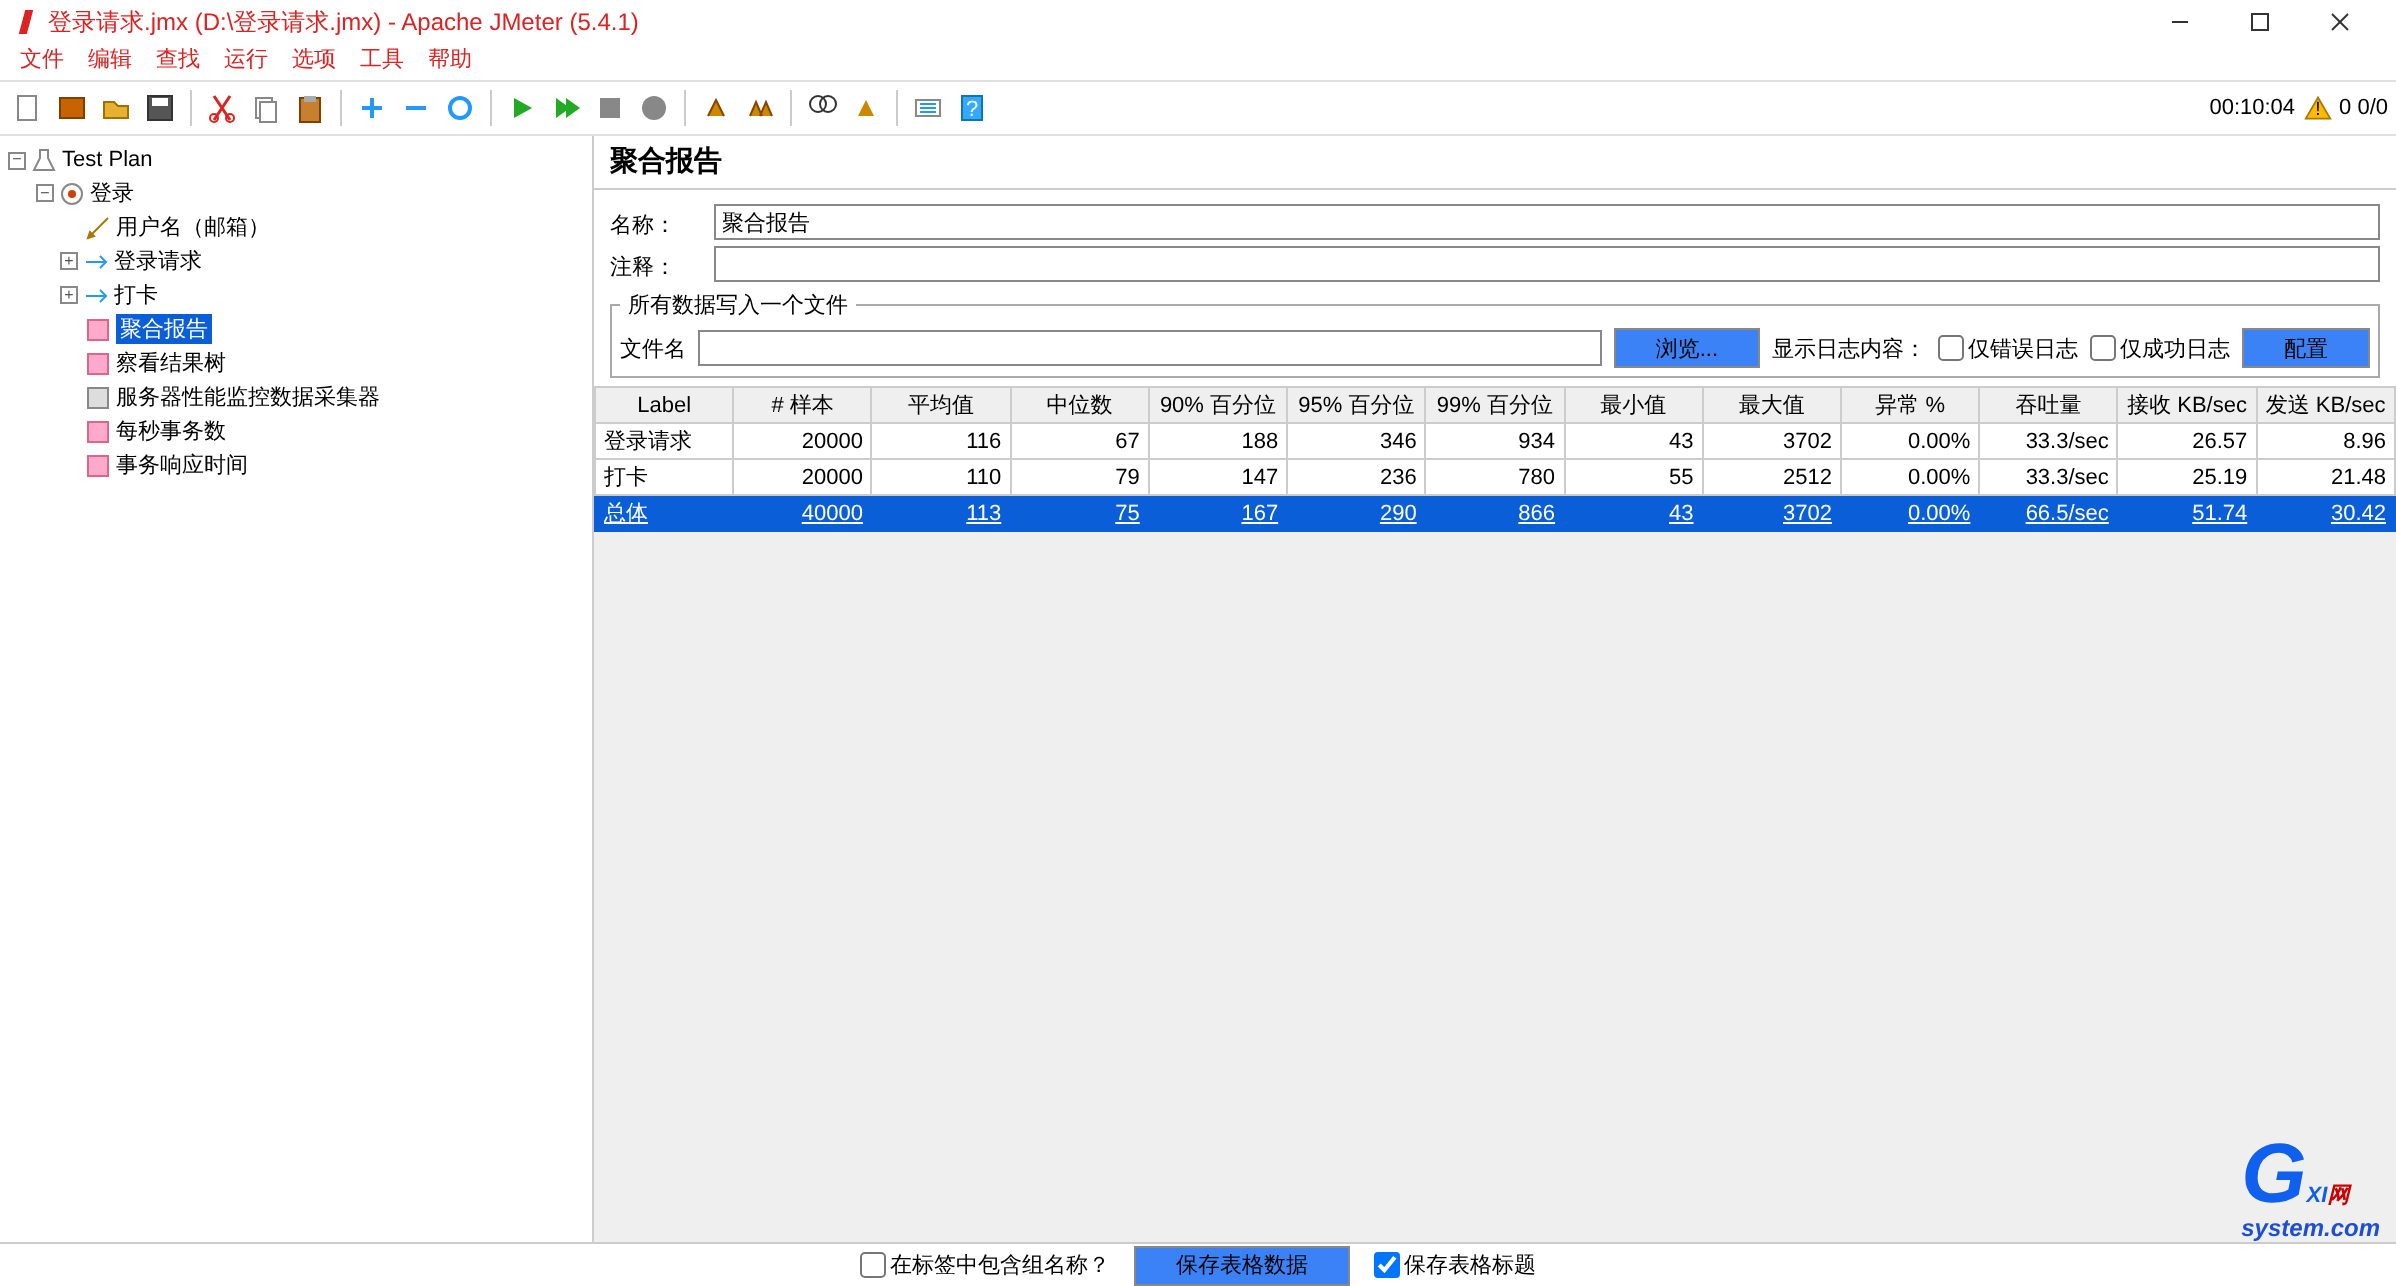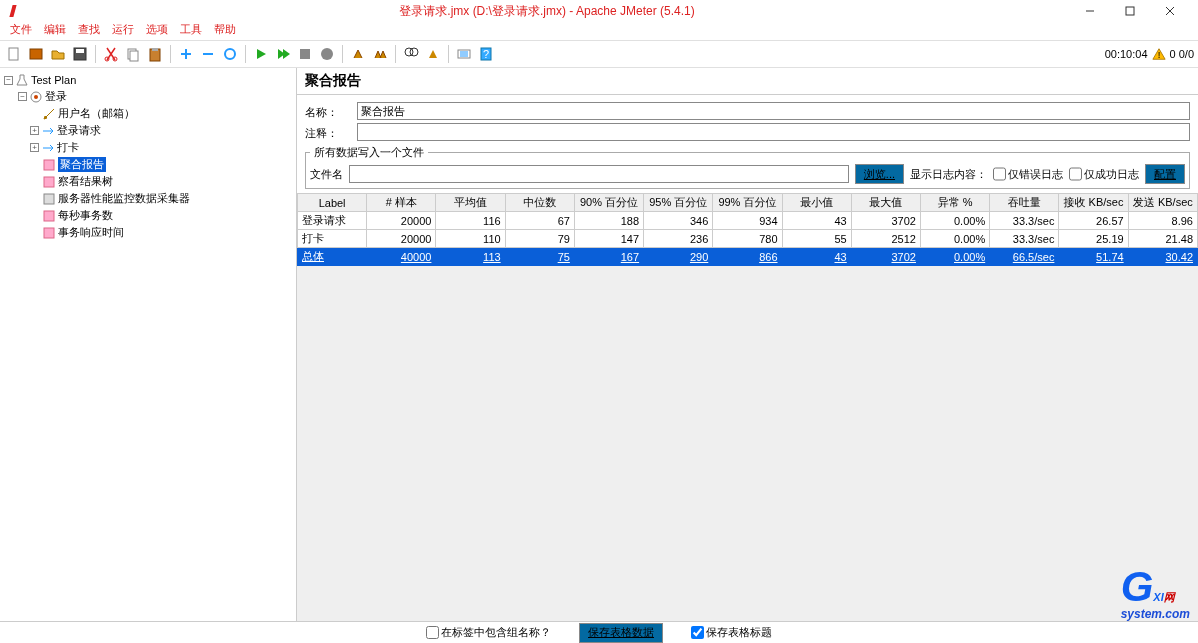--- a/index.html
+++ b/index.html
@@ -1,20 +1,20 @@
 <!DOCTYPE html>
 <html><head>
 <meta charset="utf-8">
 <style>
 *{box-sizing:border-box;margin:0;padding:0;font-family:"Microsoft YaHei",Arial,sans-serif;font-size:11px;}
 body{background:#fff;width:1198px;height:643px;overflow:hidden;position:relative;}
 .titlebar{height:22px;display:flex;align-items:center;padding:0 8px;background:#fff;}
 .titlebar .jicon{width:12px;height:12px;margin-right:4px;position:relative;}
 .titlebar .jicon:before{content:"";position:absolute;width:4px;height:12px;background:#d22;transform:skewX(-15deg);left:3px;}
-.titlebar .title{color:#d22;font-size:12px;flex:1;text-align:center;}
+.titlebar .title{color:#d22;font-size:12px;flex:1;}
 .winbtns{display:flex;gap:0;}
 .winbtn{width:40px;height:22px;display:flex;align-items:center;justify-content:center;cursor:pointer;}
 .winbtn svg{width:10px;height:10px;}
 .menubar{height:18px;display:flex;gap:4px;padding:0 6px;color:#d22;font-size:11px;}
 .menubar span{padding:0 4px;cursor:pointer;}
 .toolbar{height:28px;background:#fff;border-top:1px solid #e0e0e0;border-bottom:1px solid #e0e0e0;display:flex;align-items:center;padding:0 4px;gap:2px;}
 .tbtn{width:20px;height:20px;display:flex;align-items:center;justify-content:center;cursor:pointer;border:1px solid transparent;}
 .tsep{width:1px;height:18px;background:#ccc;margin:0 3px;}
 .toolbar-right{margin-left:auto;display:flex;align-items:center;gap:4px;}
 .timer{color:#000;font-size:11px;}
@@ -30,32 +30,32 @@
 .content{flex:1;display:flex;flex-direction:column;}
 .panel-title{font-size:14px;font-weight:bold;padding:4px 8px;border-bottom:1px solid #ccc;}
 .form{padding:4px 8px;}
 .form-row{display:flex;align-items:flex-end;margin:3px 0;gap:4px;}
 .form-row label{width:48px;text-align:left;}
 .form-row input[type=text]{flex:1;border:1px solid #888;height:18px;padding:0 3px;}
 .fieldset{border:1px solid #aaa;margin:4px 8px;padding:4px;}
 .fieldset .legend{font-size:11px;position:relative;top:-12px;background:#fff;padding:0 4px;display:inline-block;}
 .file-row{display:flex;align-items:center;gap:6px;margin-top:-8px;justify-content:flex-end;}
 .file-row input{flex:1;border:1px solid #888;height:18px;}
-.btn{border:1px solid #888;background:#0369a1;padding:1px 8px;height:20px;cursor:pointer;font-size:11px;text-decoration:underline;}
+.btn{border:1px solid #888;background:#3b82f6;padding:1px 20px;height:20px;cursor:pointer;font-size:11px;}
 .log-opts{display:flex;align-items:center;gap:6px;white-space:nowrap;}
 .chk{display:flex;align-items:center;gap:2px;}
 .table-wrap{flex:1;overflow:auto;background:#efefef;}
 table{border-collapse:collapse;width:100%;background:#fff;table-layout:fixed;}
 th,td{border:1px solid #ccc;padding:1px 4px;font-size:11px;height:13px;overflow:hidden;white-space:nowrap;}
 th{background:#efefef;font-weight:normal;text-align:center;}
 td{text-align:right;}
 td.label{text-align:left;}
 tr.total{background:#0a5fd8;color:#fff;text-decoration:underline;}
 tr.total td{border-color:#0a5fd8;}
-.bottom-bar{height:22px;border-top:1px solid #ccc;display:flex;align-items:center;justify-content:center;gap:28px;background:#fff;}
+.bottom-bar{height:22px;border-top:1px solid #ccc;display:flex;align-items:center;justify-content:center;gap:12px;background:#fff;}
 .watermark{position:absolute;right:8px;bottom:22px;font-size:28px;font-weight:bold;font-style:italic;color:#1060f0;font-family:Georgia,serif;pointer-events:none;}
 .watermark small{display:block;font-size:12px;color:#1d4ed8;text-align:right;margin-top:-4px;}
 .watermark .g{font-size:42px;}
 </style>
 </head>
 <body>
 
 <div class="titlebar">
   <span class="jicon"></span>
   <span class="title">登录请求.jmx (D:\登录请求.jmx) - Apache JMeter (5.4.1)</span>

